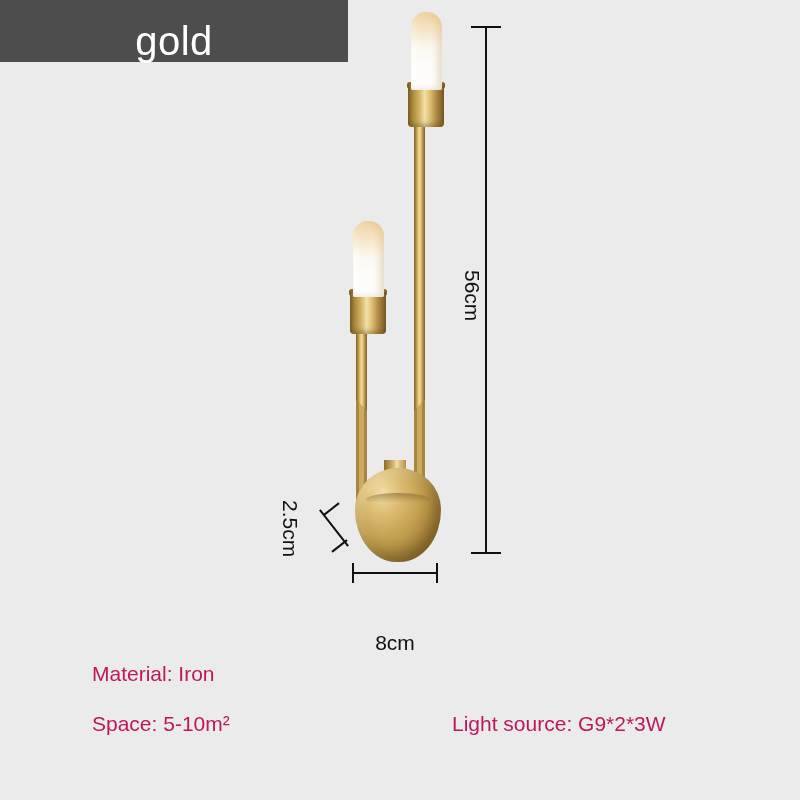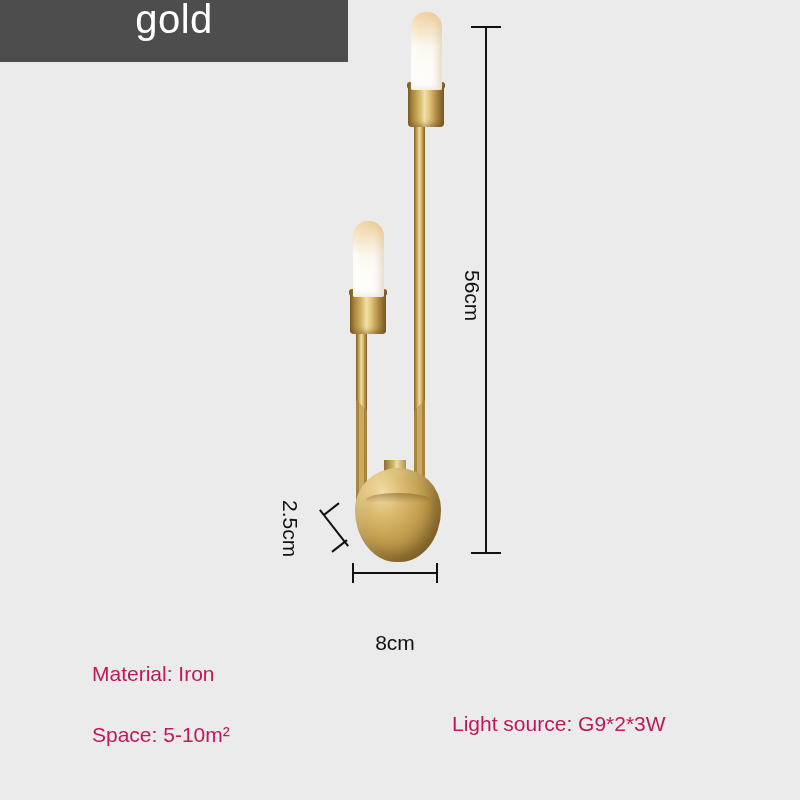--- a/index.html
+++ b/index.html
@@ -9,21 +9,21 @@
     font-family:"Liberation Sans", sans-serif;
     overflow:hidden;
     position:relative;
   }
   #stage{position:absolute;left:0;top:0;width:800px;height:800px;}
 
   
   .swatch-banner{
     position:absolute;left:0;top:0;width:348px;height:62px;
     background:#4d4d4d;
-    display:flex;align-items:flex-start;justify-content:center;
+    display:flex;align-items:flex-end;justify-content:center;
   }
   .swatch-banner .swatch-label{
     color:#ffffff;font-size:40px;line-height:40px;
     font-family:"Liberation Sans", sans-serif;font-weight:400;
     letter-spacing:0.5px;
     transform:translateY(-1px);
   }
 
   
   .lamp{position:absolute;left:330px;top:0px;width:140px;height:580px;}
@@ -156,21 +156,21 @@
     font-family:"Liberation Sans", sans-serif;
   }
 
   
   .specs{position:absolute;left:0;top:650px;width:800px;height:110px;}
   .spec-item{
     position:absolute;font-size:21px;color:#be185d;
     font-family:"Liberation Sans", sans-serif;white-space:nowrap;
   }
   .c1r1{left:92px;top:12px;}
-  .c1r2{left:92px;top:73px;}
+  .c1r2{left:92px;top:62px;}
   .c2r1{left:452px;top:12px;}
   .c2r2{left:452px;top:62px;}
 </style>
 </head>
 <body>
 
 <div id="stage">
 
   <div class="swatch-banner">
     <span class="swatch-label">gold</span>

